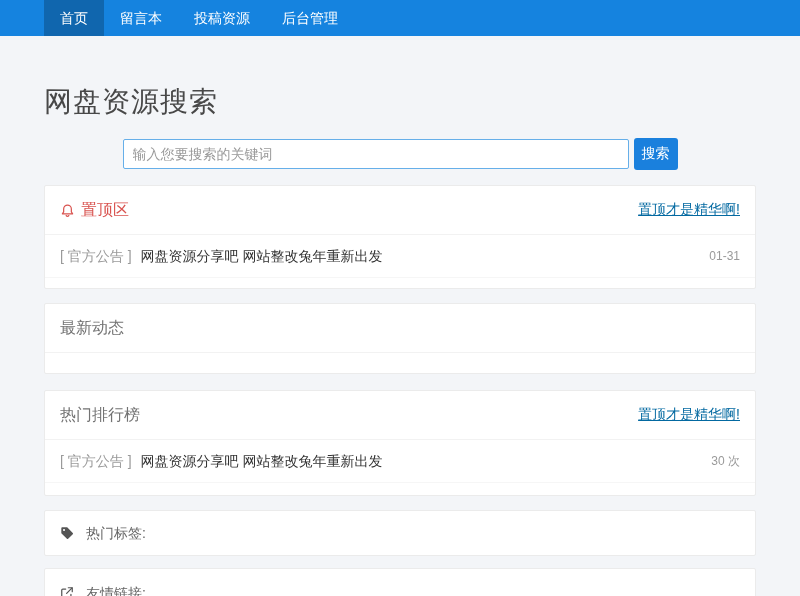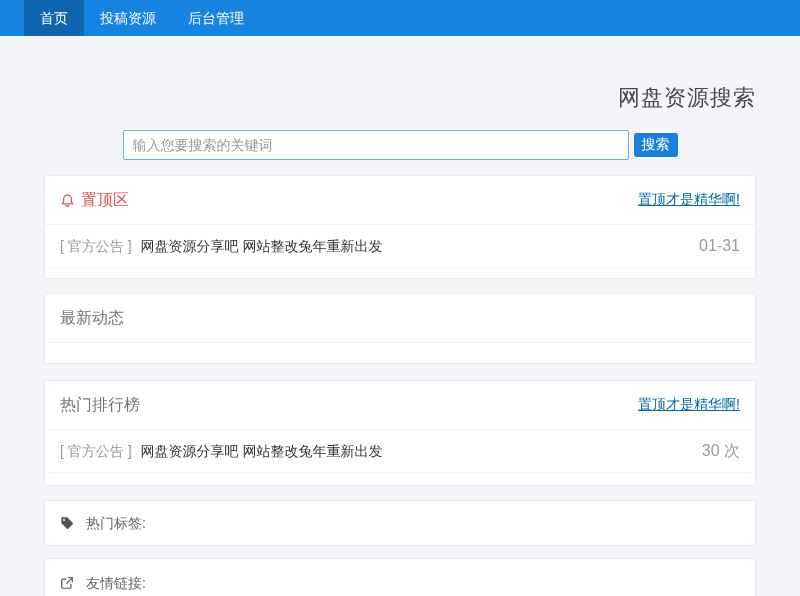--- a/index.html
+++ b/index.html
@@ -9,39 +9,39 @@
     background: #f3f5f8;
     overflow: hidden;
   }
 
   
   .navbar {
     height: 36px;
     background: #1583df;
     display: flex;
     align-items: stretch;
-    padding-left: 24px;
+    padding-left: 44px;
   }
   .nav-item {
     line-height: 36px;
     padding: 0 16px;
     color: #fff;
     font-size: 14px;
     cursor: pointer;
     white-space: nowrap;
   }
   .nav-item.active { background: rgba(0,0,0,0.22); }
 
   
   .container { width: 712px; margin: 0 auto; }
 
   .page-title {
-    text-align: right;
+    text-align: left;
     margin-top: 47px;
-    font-size: 22px;
+    font-size: 28px;
     font-weight: normal;
     color: #484848;
     letter-spacing: 1px;
   }
 
   .search-row {
     display: flex;
     justify-content: center;
     align-items: center;
     margin-top: 17px;
@@ -53,21 +53,21 @@
     border-radius: 2px;
     padding: 0 9px;
     font-size: 14px;
     color: #333;
     outline: none;
     font-family: inherit;
   }
   .search-input::placeholder { color: #9a9a9a; }
   .search-btn {
     width: 44px;
-    height: 24px;
+    height: 32px;
     margin-left: 5px;
     background: #1a80dd;
     color: #fff;
     border: none;
     border-radius: 3px;
     font-size: 14px;
     cursor: pointer;
     font-family: inherit;
   }
 
@@ -109,21 +109,21 @@
     display: flex;
     align-items: center;
     padding: 11px 15px;
     border-bottom: 1px solid #f6f6f6;
     font-size: 14px;
     line-height: 20px;
     cursor: pointer;
   }
   .row-tag  { color: #9a9a9a; margin-right: 9px; white-space: nowrap; }
   .row-title { color: #333; }
-  .row-meta { margin-left: auto; color: #9a9a9a; font-size: 16px; white-space: nowrap; }
+  .row-meta { margin-left: auto; color: #9a9a9a; font-size: 12px; white-space: nowrap; }
 
   .panel-footpad-sm { height: 10px; }
   .panel-footpad-md { height: 12px; }
   .empty-body { height: 20px; }
 
   .panel-line {
     display: flex;
     align-items: center;
     padding: 12px 15px;
     color: #666;
@@ -133,20 +133,21 @@
   }
 
   .icon { display: inline-flex; align-items: center; }
   .icon svg { display: block; }
 </style>
 </head>
 <body>
 
 <div class="navbar">
   <div class="nav-item active">首页</div>
+  <div class="nav-item">留言本</div>
   <div class="nav-item">投稿资源</div>
   <div class="nav-item">后台管理</div>
 </div>
 
 <div class="container">
 
   <h1 class="page-title">网盘资源搜索</h1>
 
   <div class="search-row">
     <input class="search-input" type="text" placeholder="输入您要搜索的关键词" style="">

